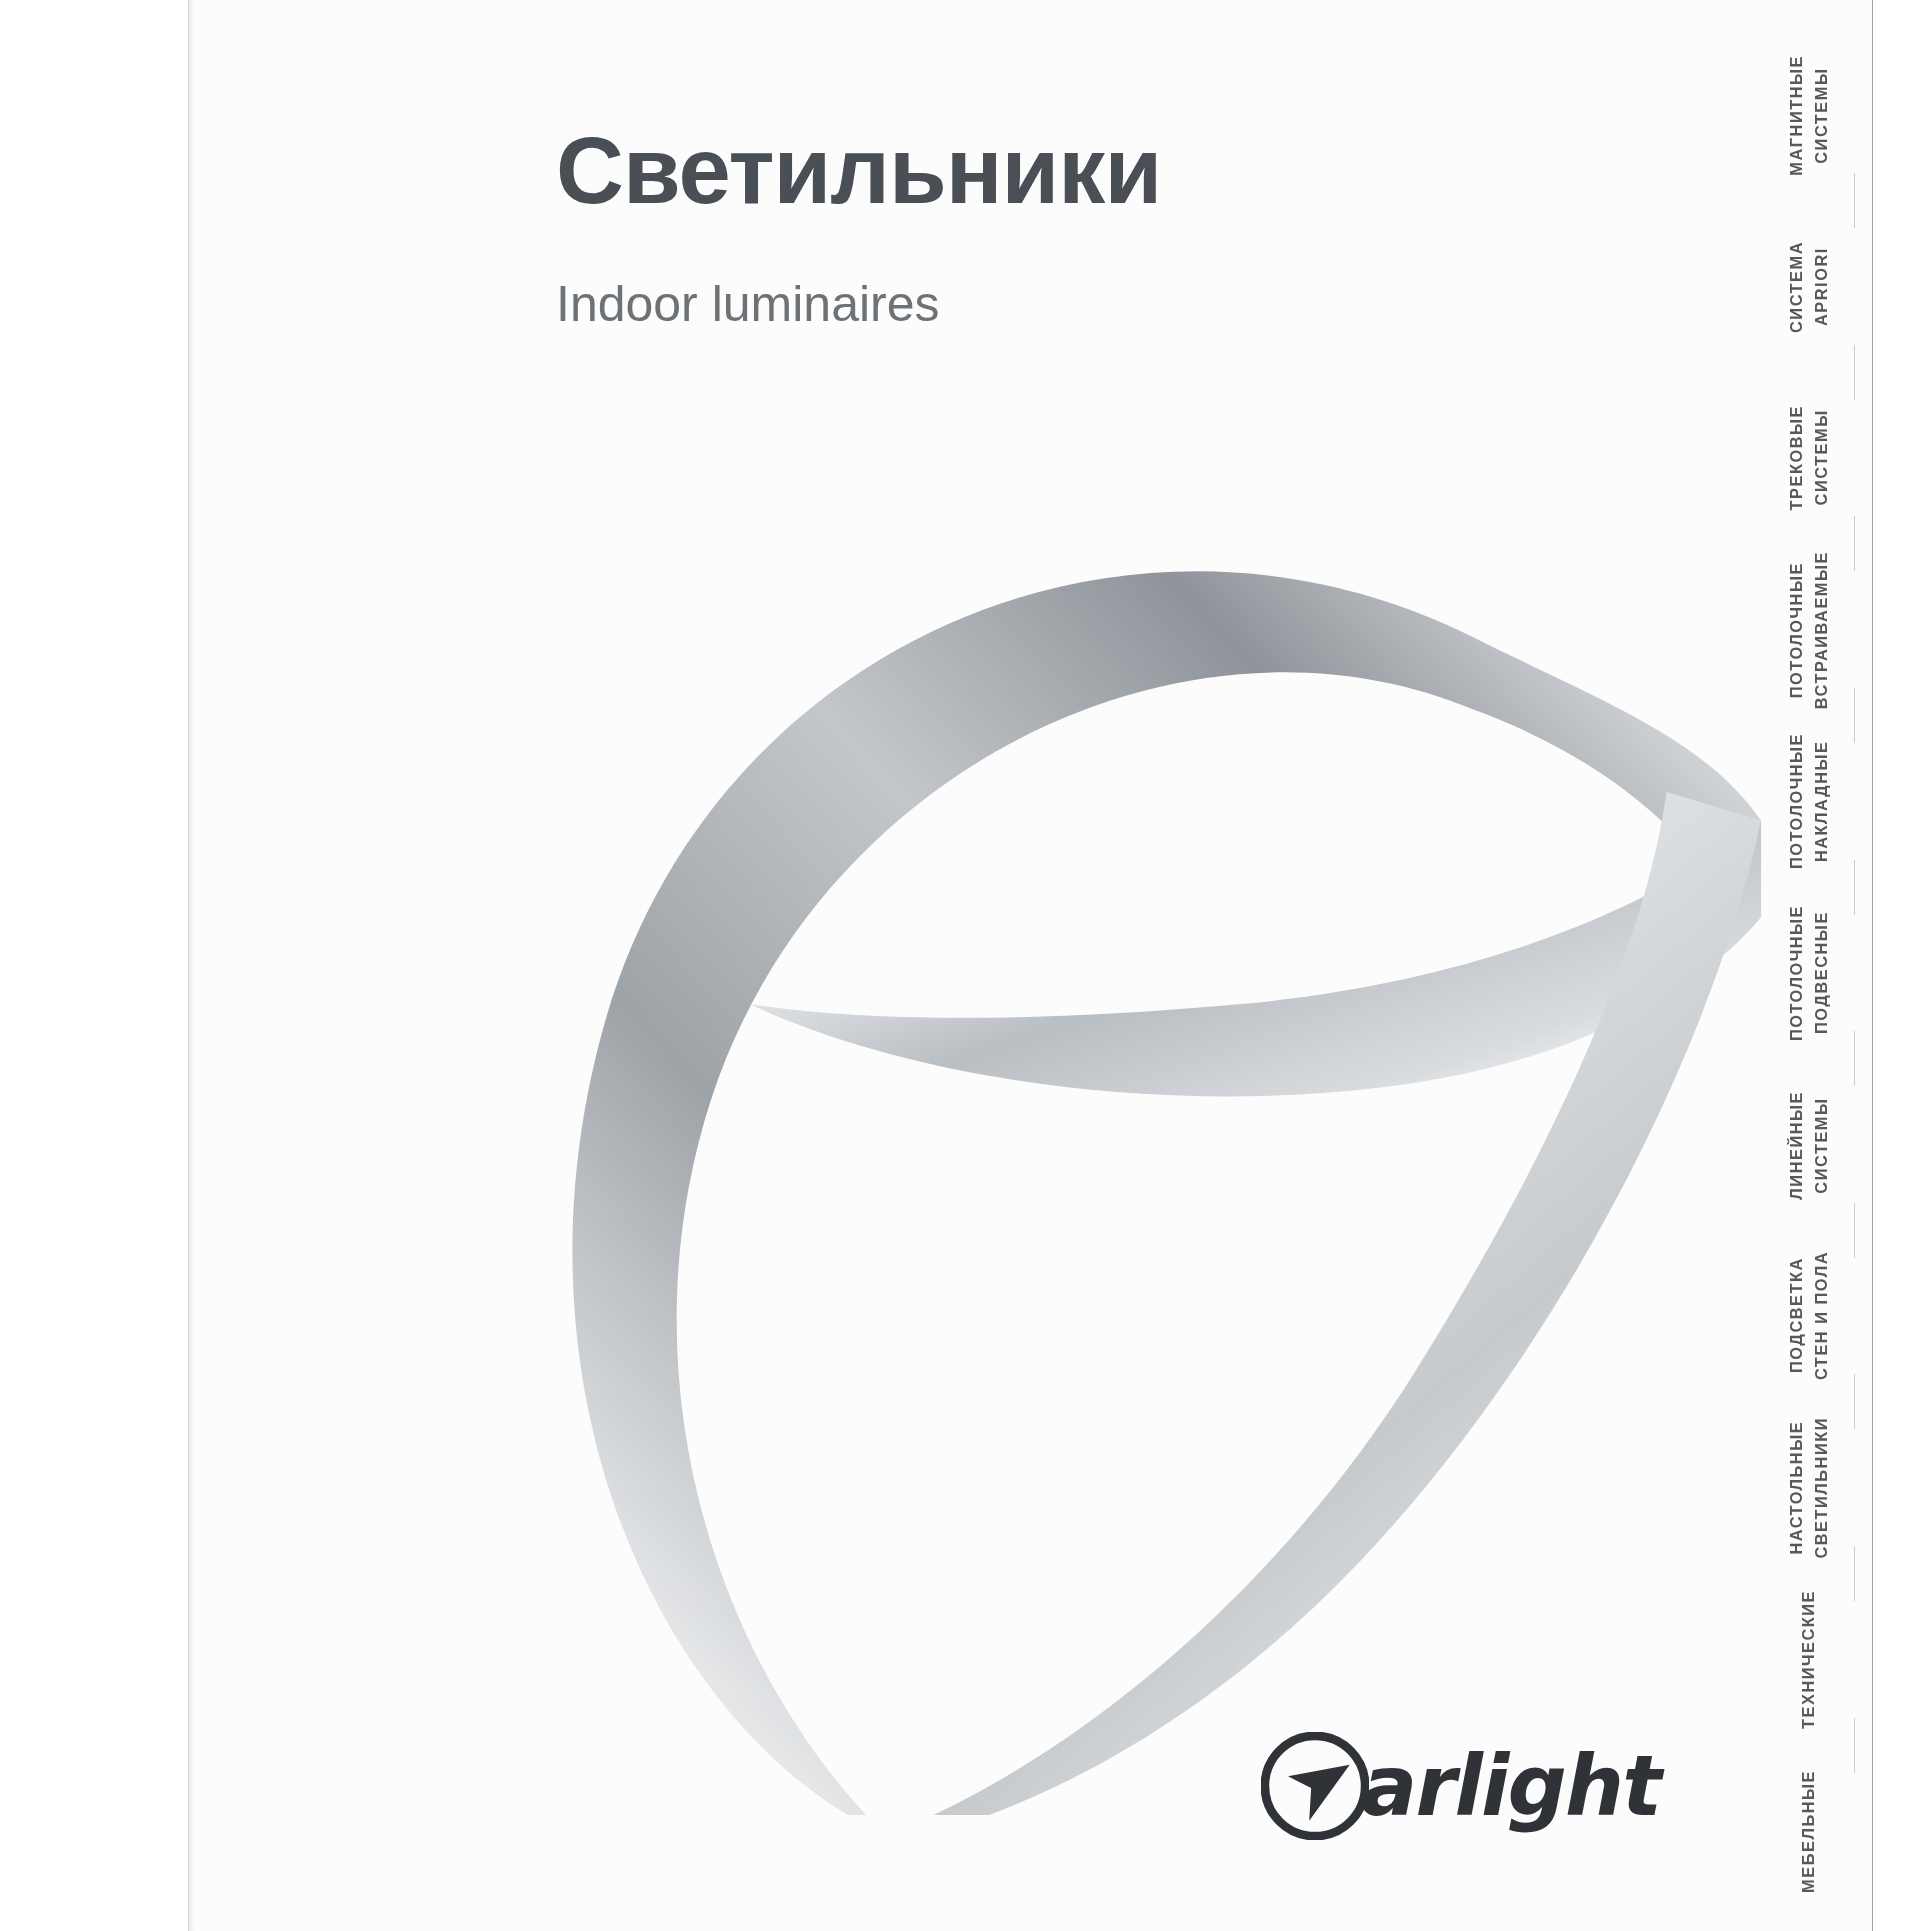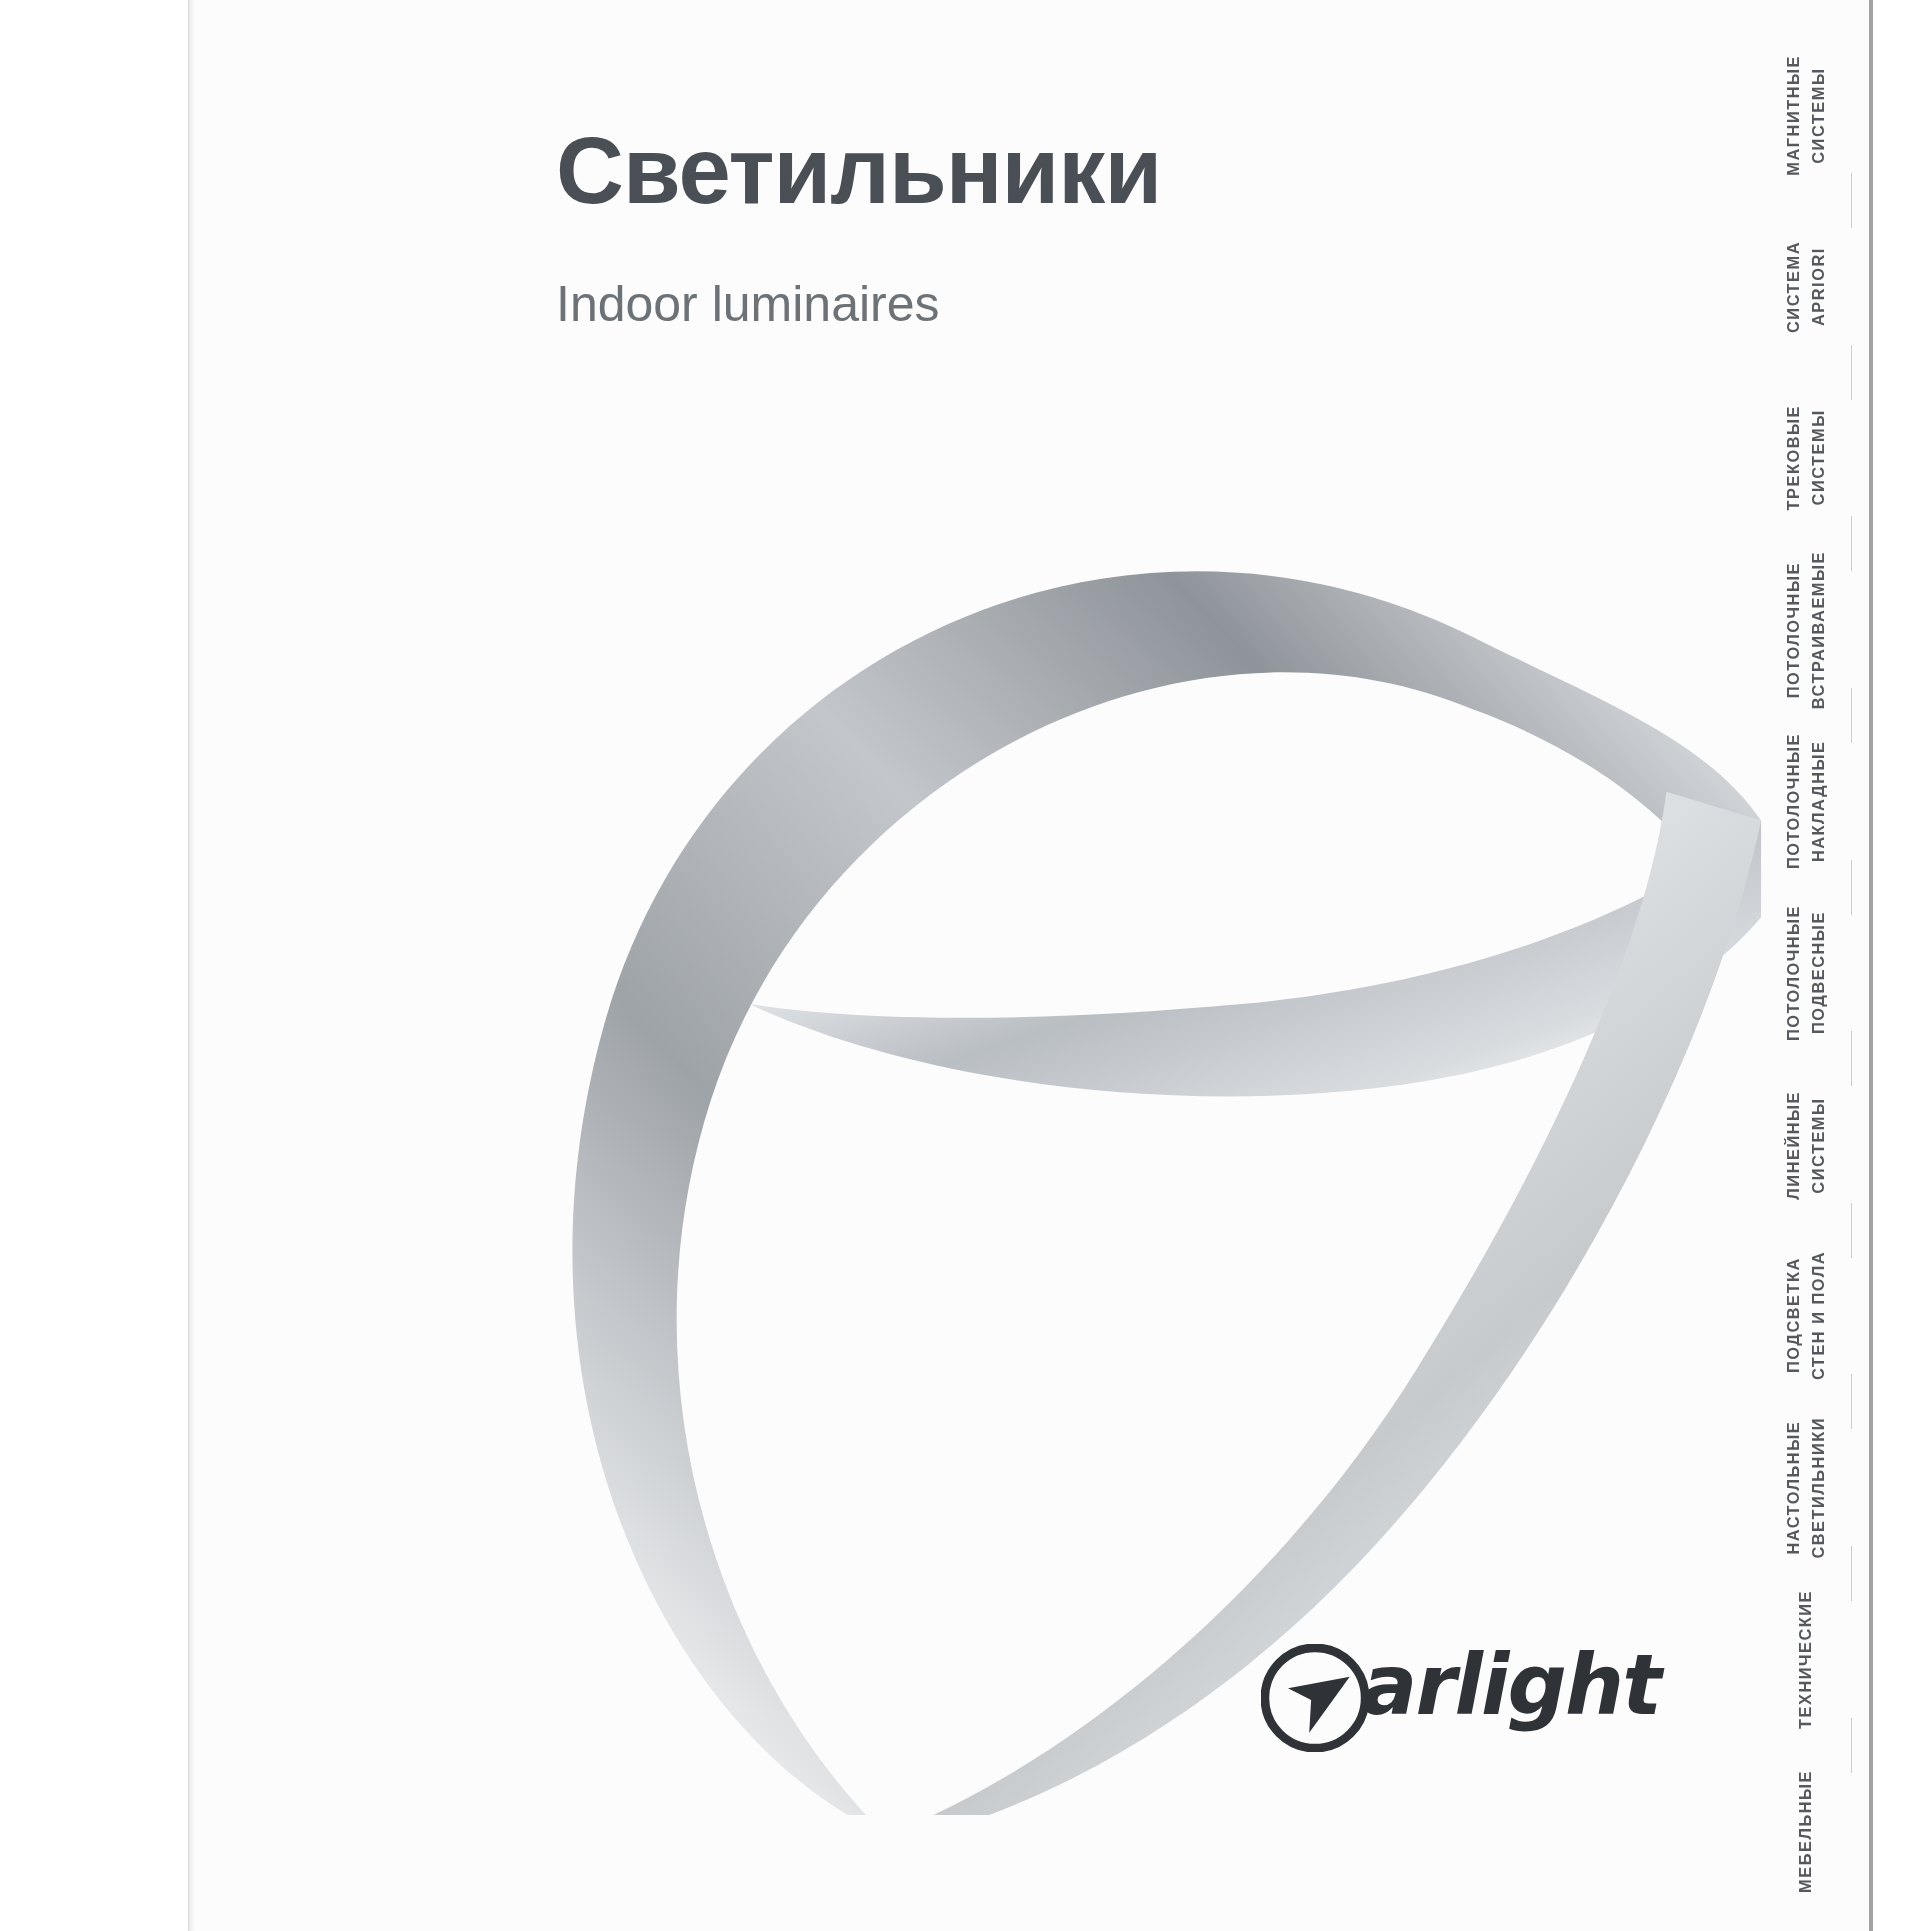--- a/index.html
+++ b/index.html
@@ -23,21 +23,21 @@
 
   
   .sheet {
     position: absolute;
     left: 188px;
     top: 0px;
     width: 1685px;
     height: 1931px;
     background: #fcfcfc;
     border-left: 1.9px solid #d6d8da;
-    border-right: 4px solid #a3a3a3;
+    border-right: 1px solid #a3a3a3;
     box-sizing: border-box;
     overflow: hidden;
   }
 
   
   .binding {
     position: absolute;
     left: 0;
     top: 0;
     width: 5.8px;
@@ -84,25 +84,25 @@
     left: 319px;
     top: 502px;
     width: 1255px;
     height: 1313px;
   }
 
   
   .logo {
     position: absolute;
     left: 1072px;
-    top: 1644px;
+    top: 1728px;
     width: 425px;
     height: 116px;
     display: flex;
-    align-items: flex-start;
+    align-items: center;
   }
   .logo-mark {
     width: 108px;
     height: 108px;
     flex: 0 0 auto;
   }
   .logo-word {
     font-family: "DejaVu Sans", sans-serif;
     font-style: italic;
     font-weight: bold;

